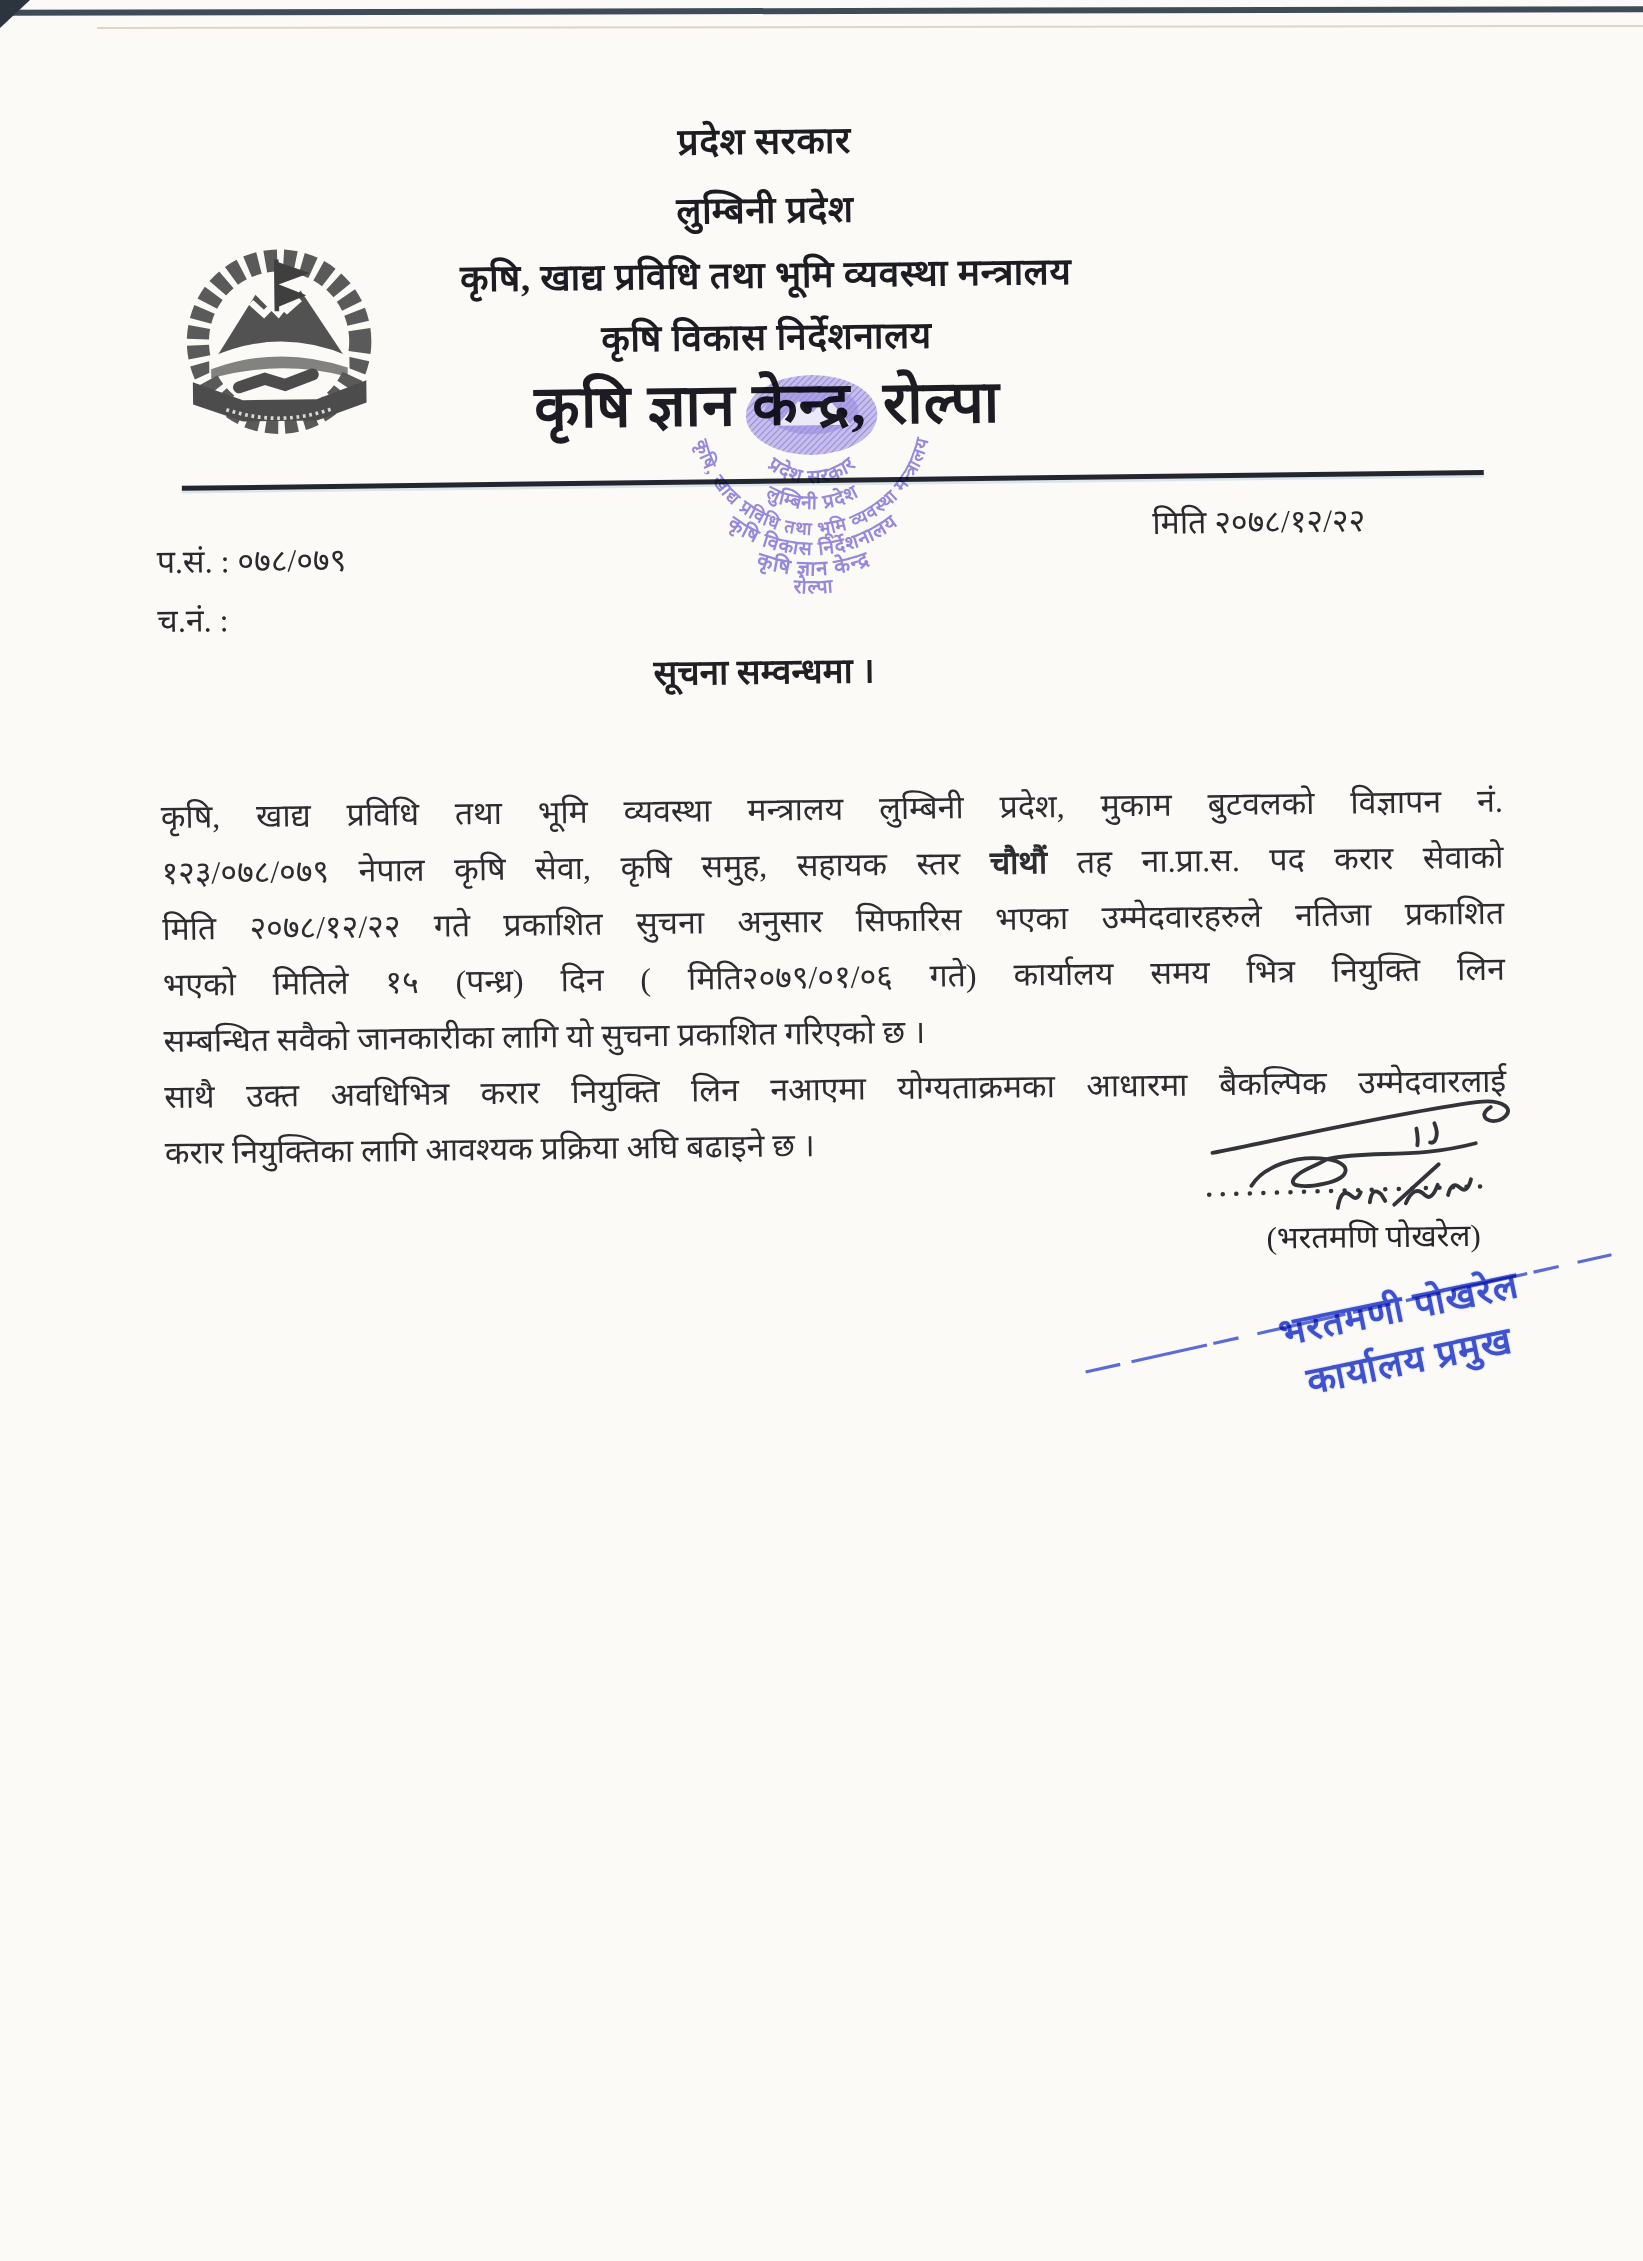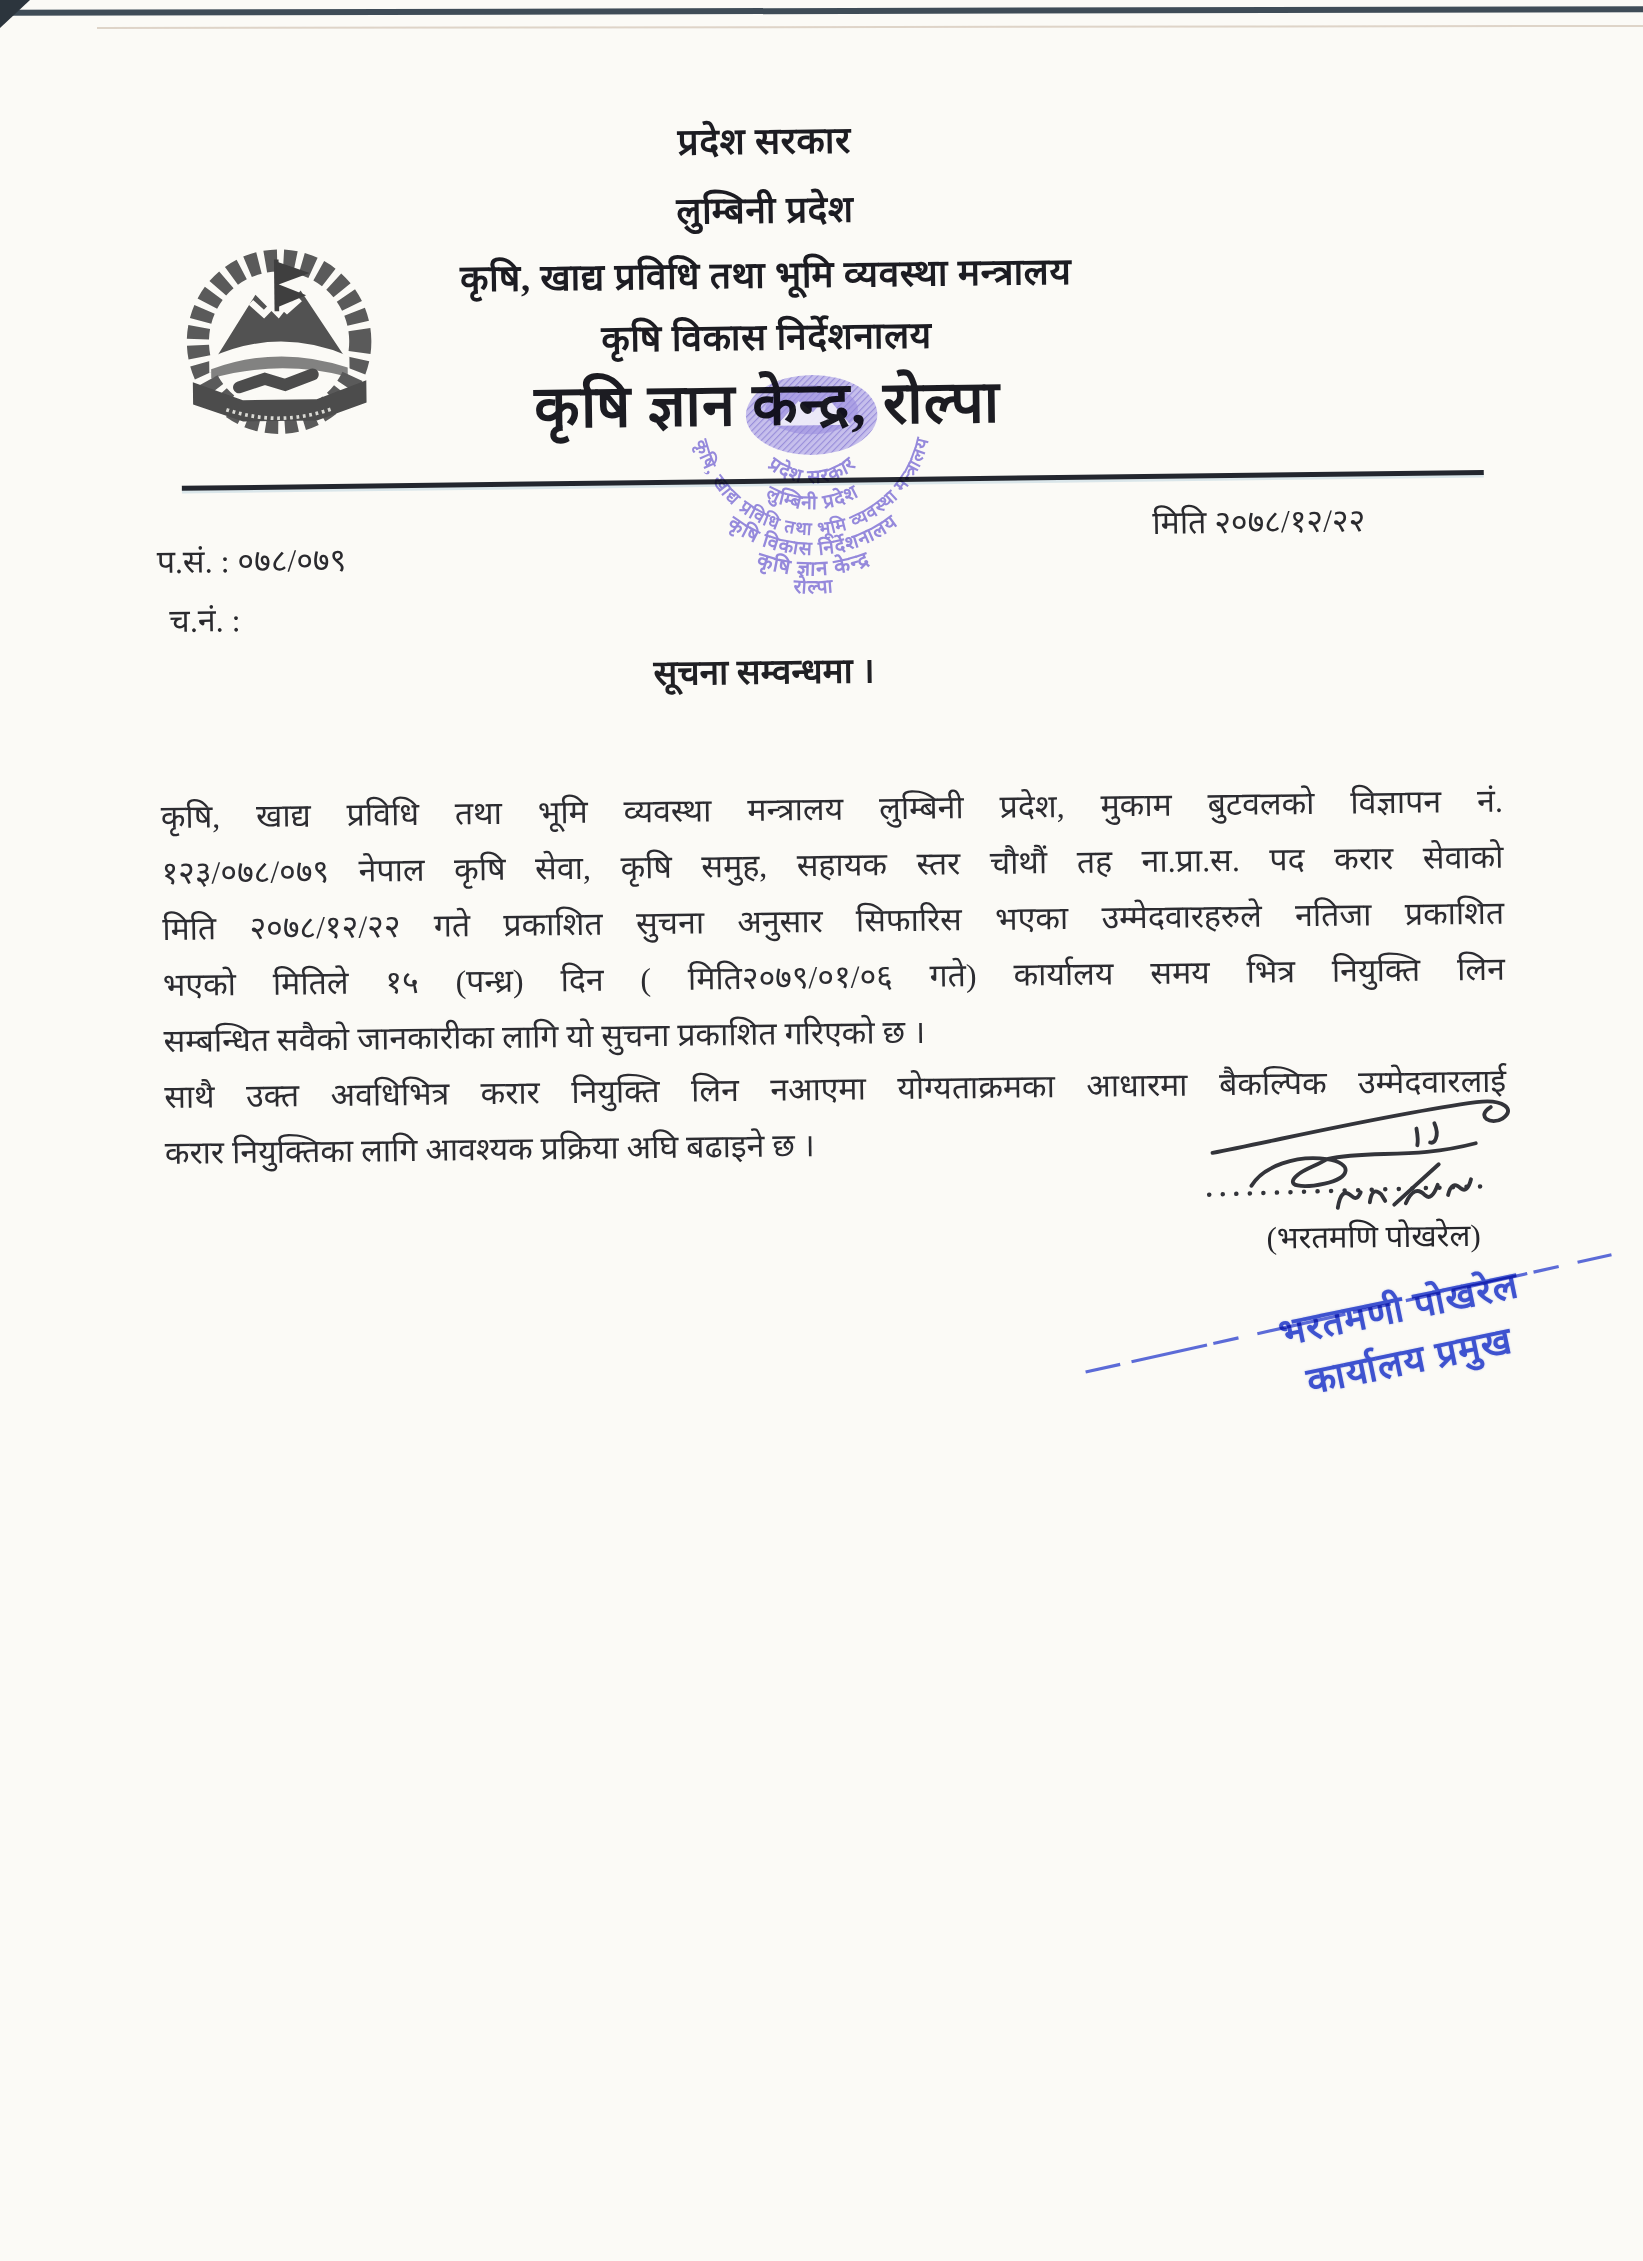--- a/index.html
+++ b/index.html
@@ -27,30 +27,30 @@
   .lh4{font-size:37px;margin-bottom:20.6px;}
   .lh5{font-size:59px;font-weight:800;letter-spacing:1.3px;}
 
   .logo{position:absolute;top:240px;left:175px;width:222px;height:203px;}
 
   .header-rule{position:absolute;top:478px;left:187px;width:1302px;height:4.5px;
     background:#23262e;box-shadow:0 2.6px 0 rgba(120,170,200,.25);}
 
   .meta-date{position:absolute;top:504px;left:1157px;font-size:32px;white-space:nowrap;}
   .meta-ref{position:absolute;top:531px;left:161px;font-size:32px;white-space:nowrap;}
-  .meta-chalani{position:absolute;top:590px;left:161px;font-size:32px;white-space:nowrap;margin-left:12px;}
+  .meta-chalani{position:absolute;top:590px;left:161px;font-size:32px;white-space:nowrap;}
 
   .subject{position:absolute;top:646px;left:0;width:1534px;text-align:center;
     font-size:35px;font-weight:700;color:#202024;}
 
   .body-text{position:absolute;top:781px;left:162px;width:1342px;
     font-size:32px;line-height:56px;color:#2c2c31;}
   .jline{text-align:justify;text-align-last:justify;}
   .lline{text-align:left;}
-  .bold-word{font-weight:400;}
+  .bold-word{font-weight:700;}
 
   .sig-block{position:absolute;top:1096px;left:1189px;width:361px;text-align:center;}
   .sig-name{font-size:31px;margin-top:1.3px;color:#26262b;white-space:nowrap;}
 
   .round-stamp{position:absolute;top:358px;left:650px;width:361px;height:271px;
     mix-blend-mode:multiply;opacity:.88;}
   .round-stamp text{font-weight:700;fill:#8679d8;letter-spacing:2px;}
 
   .stamp-strike{position:absolute;top:1254px;left:1076px;mix-blend-mode:multiply;}
   .name-stamp{position:absolute;top:1289px;left:1212px;width:374px;

